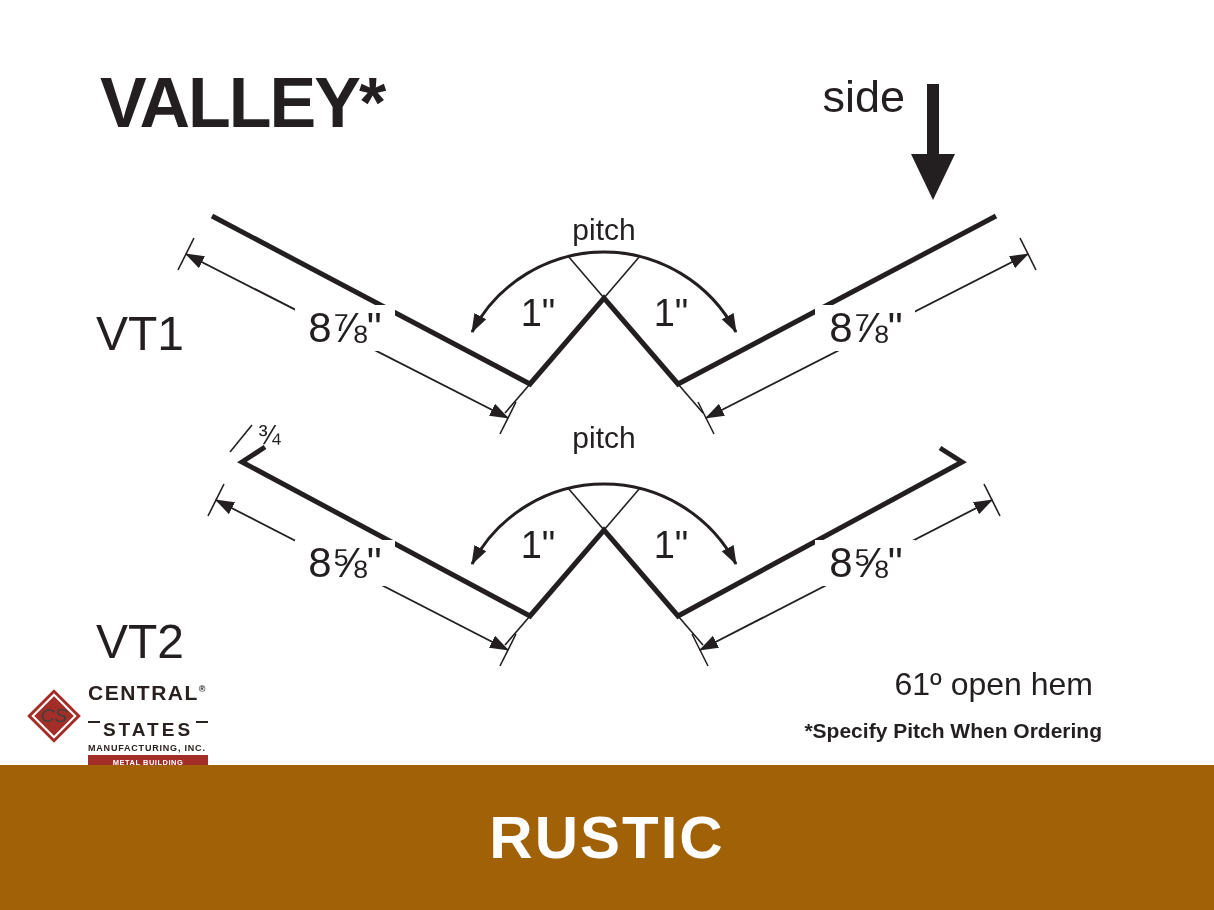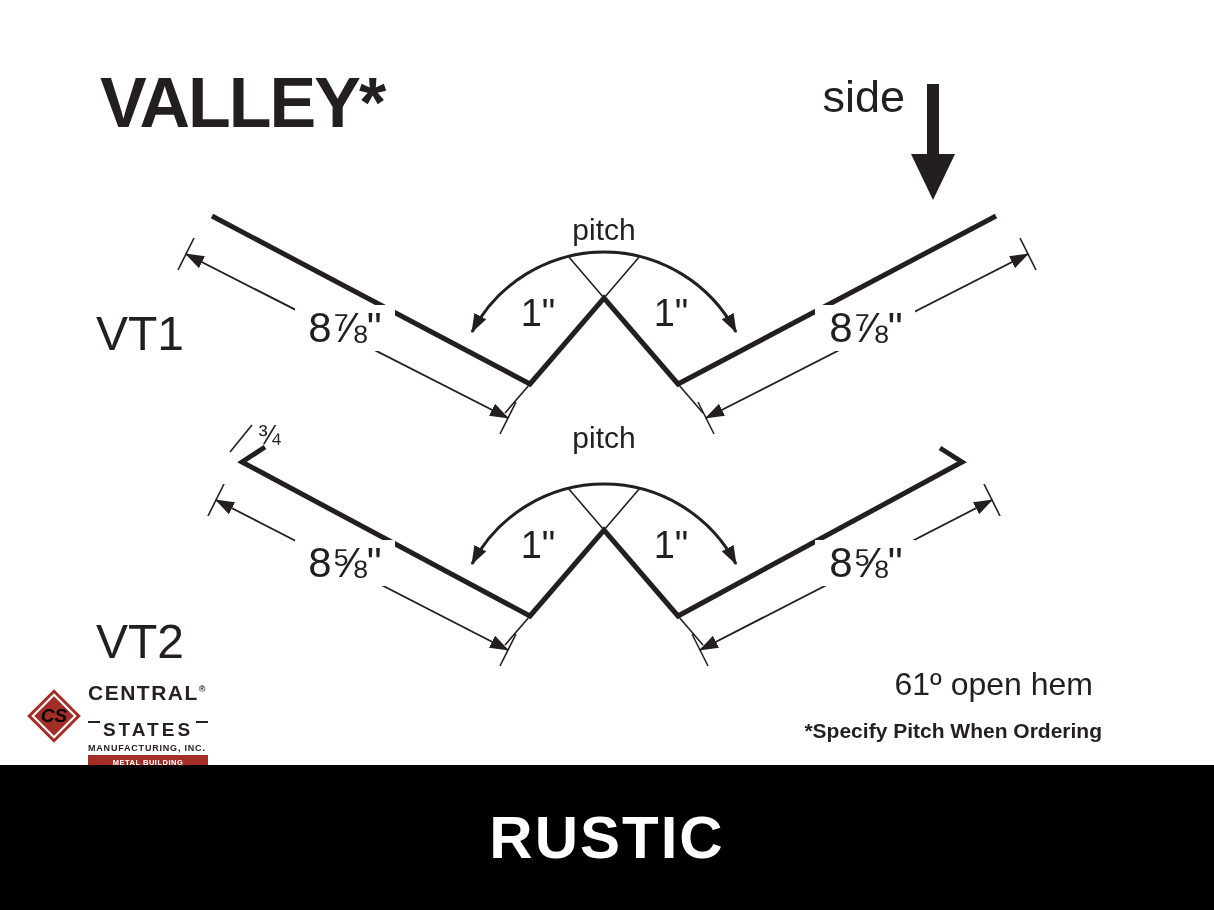--- a/index.html
+++ b/index.html
@@ -39,38 +39,38 @@
     width:56px; height:56px; margin-top:6px; position:relative; flex:0 0 auto;
   }
   .logo-diamond .shape {
     position:absolute; left:9px; top:9px; width:38px; height:38px;
     background:#a32e27; transform:rotate(45deg);
     box-shadow: inset 0 0 0 3px #a32e27, inset 0 0 0 5px #ffffff;
   }
   .logo-monogram {
     position:absolute; left:0; top:0; width:56px; height:56px;
     display:flex; align-items:center; justify-content:center;
-    color:#000000; font-weight:700; font-style:italic; font-size:19px;
+    color:#404040; font-weight:400; font-style:italic; font-size:19px;
   }
   .logo-text { display:flex; flex-direction:column; width:120px; }
   .logo-central { font-size:21px; font-weight:800; letter-spacing:1.5px; line-height:1.05; color:#29211f; }
   .logo-central sup { font-size:9px; font-weight:700; }
   .logo-states { font-size:19px; font-weight:800; letter-spacing:3px; line-height:1.1; color:#29211f; display:flex; align-items:center; }
   .logo-states::before, .logo-states::after { content:""; flex:1; height:2px; background:#29211f; }
   .logo-states span { padding:0 3px;margin-top:16px; }
   .logo-mfg { font-size:9px; font-weight:700; letter-spacing:0.8px; color:#29211f; margin-top:2px; }
   .logo-bar {
     margin-top:2px; background:#a32e27; color:#ffffff;
     font-size:7.5px; font-weight:700; letter-spacing:0.5px;
     padding:3px 3px; text-align:center;
   }
 
   .banner {
     position:absolute; left:0; top:765px; width:1214px; height:145px;
-    background:#000000; display:flex; align-items:center; justify-content:center;
+    background:#a16207; display:flex; align-items:center; justify-content:center;
   }
   .banner-label { color:#ffffff; font-size:60px; font-weight:700; letter-spacing:2px; }
 </style>
 </head>
 <body>
 
 <div class="page">
 
   <h1 class="title">VALLEY*</h1>
 

